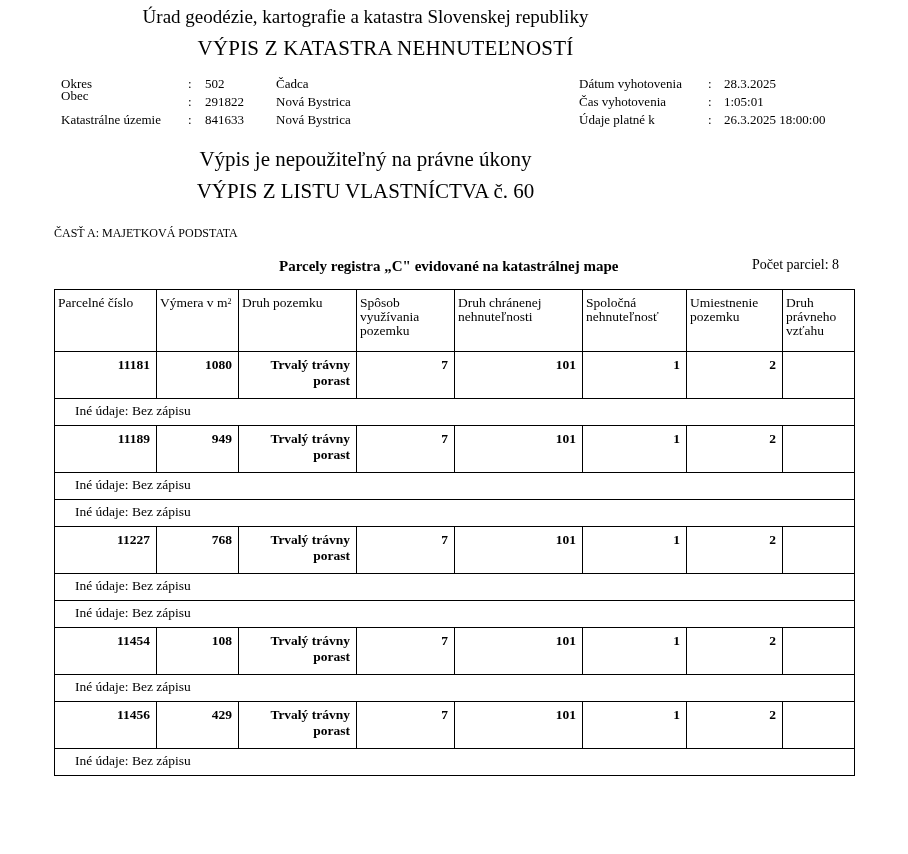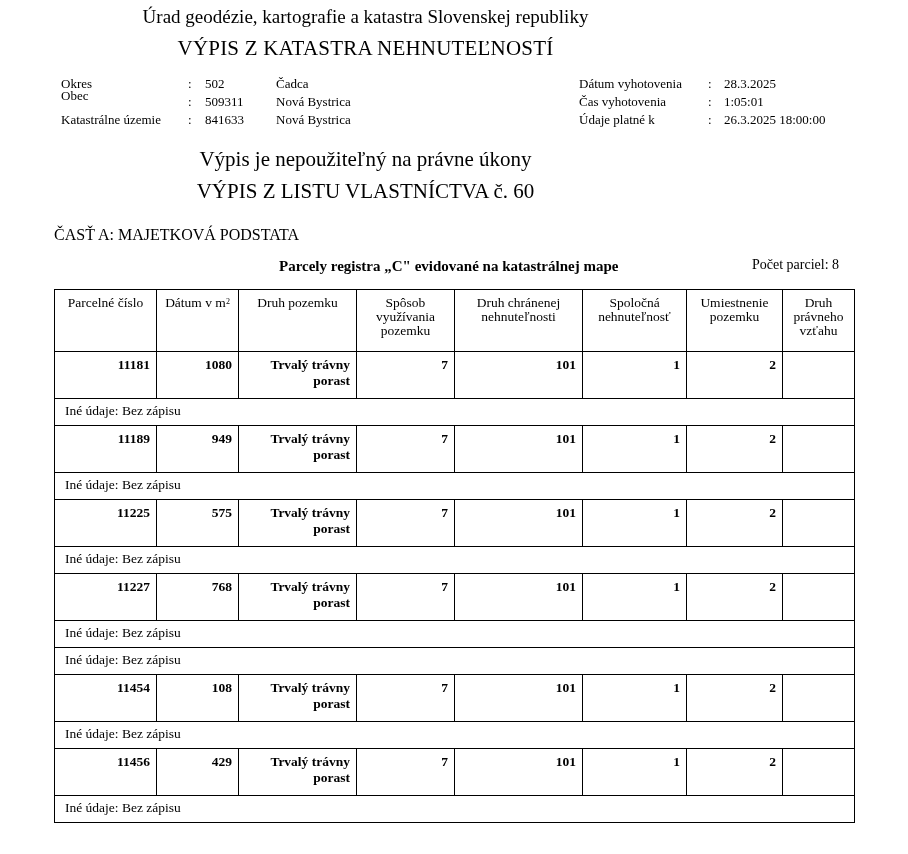--- a/index.html
+++ b/index.html
@@ -3,62 +3,62 @@
   <meta charset="utf-8">
   <style>
     html, body { margin: 0; padding: 0; background: #ffffff; }
     body {
       width: 908px; height: 854px; overflow: hidden; position: relative;
       font-family: "Liberation Serif", "DejaVu Serif", serif; color: #000;
     }
     .abs { position: absolute; white-space: nowrap; }
     .c { left: 0; width: 731px; text-align: center; }
     #office { top: 6px; font-size: 19px; }
-    #main-title { top: 36px; font-size: 21px; letter-spacing: 0.2px; }
+    #main-title { top: 36px; font-size: 21px; letter-spacing: 0.2px; padding-left: 20px; }
     .info { font-size: 13px; }
     #not-legal { top: 147px; font-size: 21px; }
     #lv-title { top: 179px; font-size: 21px; }
-    #part-a { top: 226px; left: 54px; font-size: 16px; text-align: right; }
+    #part-a { top: 226px; left: 54px; font-size: 12px; text-align: right; }
     #parcels-caption { top: 258px; left: 279px; font-size: 15px; font-weight: bold; }
     #parcel-count { top: 257px; left: 752px; font-size: 14px; }
 
     table.grid {
       position: absolute; left: 54px; top: 289px;
       border-collapse: collapse; table-layout: fixed; width: 800px;
       font-size: 13.5px;
     }
     table.grid th, table.grid td { border: 1px solid #000; padding: 0; vertical-align: top; }
     table.grid th {
-      font-weight: normal; text-align: center; height: 55px; line-height: 14px;
+      font-weight: normal; text-align: left; height: 55px; line-height: 14px;
       padding: 6px 3px 0 3px;
     }
     table.grid td.v {
       font-weight: bold; text-align: right; height: 41px; line-height: 16px;
       padding: 5px 6px 0 4px;
       margin-top: 48px;
     }
-    table.grid td.note { height: 26px; line-height: 24px; padding-left: 10px; font-weight: normal; }
+    table.grid td.note { height: 26px; line-height: 24px; padding-left: 20px; font-weight: normal; }
     sup { font-size: 8px; vertical-align: top; position: relative; top: -1px; }
   </style>
 </head>
 <body>
 
 <div>
   <div id="office" class="abs c">Úrad geodézie, kartografie a katastra Slovenskej republiky</div>
   <div id="main-title" class="abs c">VÝPIS Z KATASTRA NEHNUTEĽNOSTÍ</div>
 
   <div>
     <div class="abs info" style="top:76px;left:61px">Okres</div>
     <div class="abs info" style="top:76px;left:188px">:</div>
     <div class="abs info" style="top:76px;left:205px">502</div>
     <div class="abs info" style="top:76px;left:276px">Čadca</div>
 
     <div class="abs info" style="top:88px;left:61px">Obec</div>
     <div class="abs info" style="top:94px;left:188px">:</div>
-    <div class="abs info" style="top:94px;left:205px">509311</div>
+    <div class="abs info" style="top:94px;left:205px">291822</div>
     <div class="abs info" style="top:94px;left:276px">Nová Bystrica</div>
 
     <div class="abs info" style="top:112px;left:61px">Katastrálne územie</div>
     <div class="abs info" style="top:112px;left:188px">:</div>
     <div class="abs info" style="top:112px;left:205px">841633</div>
     <div class="abs info" style="top:112px;left:276px">Nová Bystrica</div>
   </div>
 
   <div>
     <div class="abs info" style="top:76px;left:579px">Dátum vyhotovenia</div>
@@ -87,21 +87,21 @@
         <col style="width:118px">
         <col style="width:98px">
       <col style="width:128px">
         <col style="width:104px">
         <col style="width:96px">
         <col style="width:72px">
     </colgroup>
     <thead>
       <tr>
         <th>Parcelné číslo</th>
-        <th><span>Dátum v m</span><sup>2</sup></th>
+        <th><span>Výmera v m</span><sup>2</sup></th>
         <th>Druh pozemku</th>
         <th>Spôsob využívania pozemku</th>
         <th>Druh chránenej nehnuteľnosti</th>
         <th>Spoločná nehnuteľnosť</th>
         <th>Umiestnenie pozemku</th>
         <th>Druh právneho vzťahu</th>
       </tr>
     </thead>
     <tbody>
 
@@ -126,30 +126,20 @@
         <td class="v">7</td>
         <td class="v">101</td>
         <td class="v">1</td>
         <td class="v">2</td>
         <td class="v"></td>
       </tr>
       <tr>
           <td class="note" colspan="8">Iné údaje: Bez zápisu</td>
         </tr>
 
-      <tr>
-        <td class="v">11225</td>
-        <td class="v">575</td>
-        <td class="v">Trvalý trávny porast</td>
-        <td class="v">7</td>
-        <td class="v">101</td>
-        <td class="v">1</td>
-        <td class="v">2</td>
-        <td class="v"></td>
-      </tr>
       <tr>
           <td class="note" colspan="8">Iné údaje: Bez zápisu</td>
         </tr>
 
       <tr>
         <td class="v">11227</td>
         <td class="v">768</td>
         <td class="v">Trvalý trávny porast</td>
         <td class="v">7</td>
         <td class="v">101</td>

